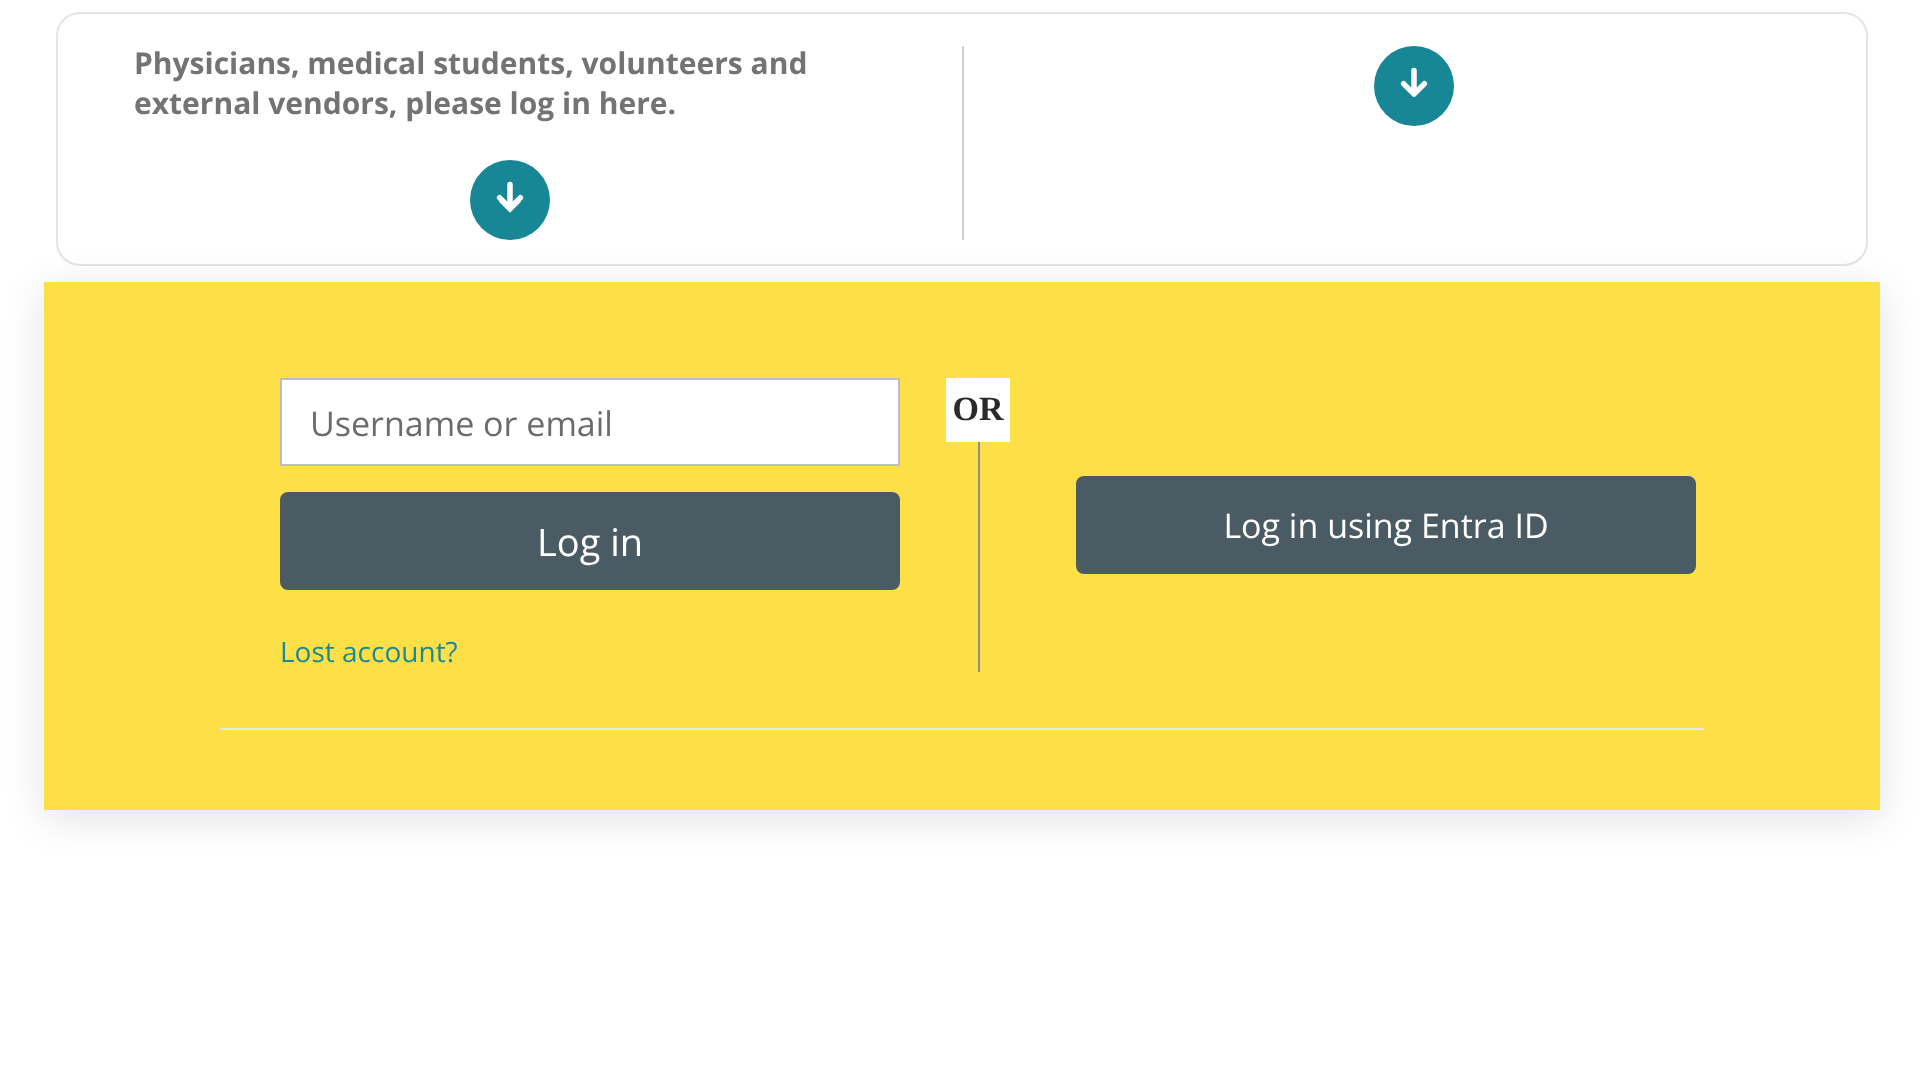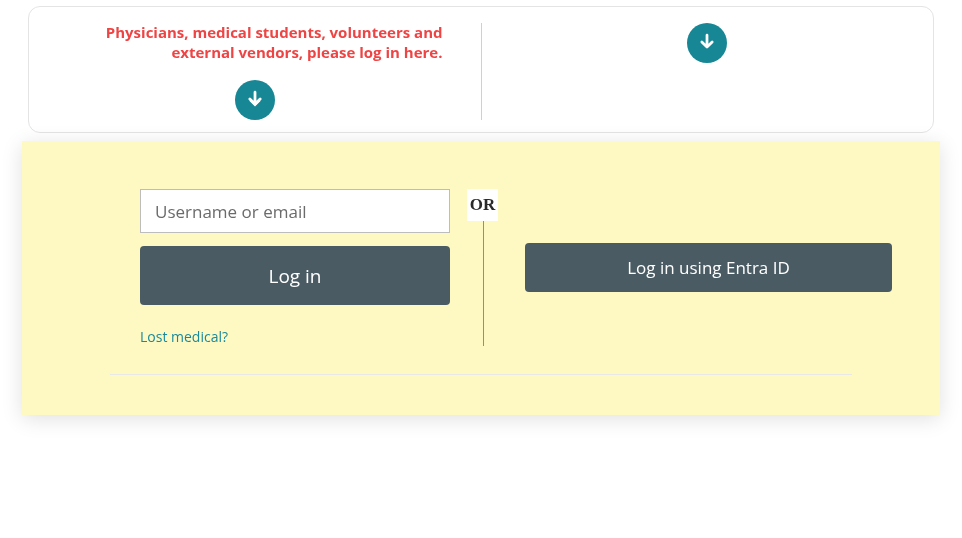--- a/index.html
+++ b/index.html
@@ -25,44 +25,44 @@
       flex: 1;
       display: flex;
       flex-direction: column;
       align-items: center;
       padding: 0 38px;
     }
     .top-col:first-child {
       border-right: 1px solid #d0d0d0;
     }
     .top-text {
-      color: #ef4444;
+      color: #737373;
       font-weight: 700;
       font-size: 15px;
-      text-align: right;
+      text-align: left;
       line-height: 1.3;
       margin-bottom: 18px;
     }
     .arrow-circle {
       width: 40px;
       height: 40px;
       border-radius: 50%;
       background: #178795;
       display: flex;
       align-items: center;
       justify-content: center;
     }
     .arrow-circle svg {
       width: 22px;
       height: 22px;
       fill: #ffffff;
     }
     .login-card {
       margin: 8px 22px 0 22px;
-      background: #fef9c3;
+      background: #fde047;
       box-shadow: 0 4px 20px rgba(0,0,0,0.12);
       padding: 48px 48px 40px 48px;
     }
     .login-inner {
       display: flex;
       align-items: center;
     }
     .left-form {
       flex: 0 0 auto;
       width: 310px;
@@ -79,21 +79,21 @@
       color: #333;
       margin-bottom: 13px;
       outline: none;
       font-family: inherit;
     }
     .text-input::placeholder {
       color: #6b6b6b;
     }
     .login-btn {
       width: 100%;
-      height: 59px;
+      height: 49px;
       background: #4a5b63;
       color: #ffffff;
       border: none;
       border-radius: 4px;
       font-size: 19px;
       cursor: pointer;
       font-family: inherit;
     }
     .lost-link {
       margin-top: 22px;
@@ -124,21 +124,21 @@
       background: #ffffff;
       position: relative;
       z-index: 1;
       font-weight: 800;
       color: #2a2a2a;
       font-size: 17px;
       padding: 6px 3px;
     }
     .right-side {
       flex: 0 0 auto;
-      width: 367px;
+      width: 310px;
       margin-left: 10px;
       display: flex;
       align-items: center;
     }
     .entra-btn {
       width: 100%;
       height: 49px;
       background: #4a5b63;
       color: #ffffff;
       border: none;
@@ -174,21 +174,21 @@
         </svg>
     </div>
   </div>
 </div>
 
 <div class="login-card">
   <div class="login-inner">
     <div class="left-form">
       <input type="text" class="text-input" placeholder="Username or email" style="">
       <button class="login-btn">Log in</button>
-      <a class="lost-link">Lost medical?</a>
+      <a class="lost-link">Lost account?</a>
     </div>
     <div class="or-sep">
       <div class="or-line"></div>
       <div class="or-text">OR</div>
     </div>
     <div class="right-side">
       <button class="entra-btn">Log in using Entra ID</button>
     </div>
   </div>
   <div class="divider-bottom"></div>

